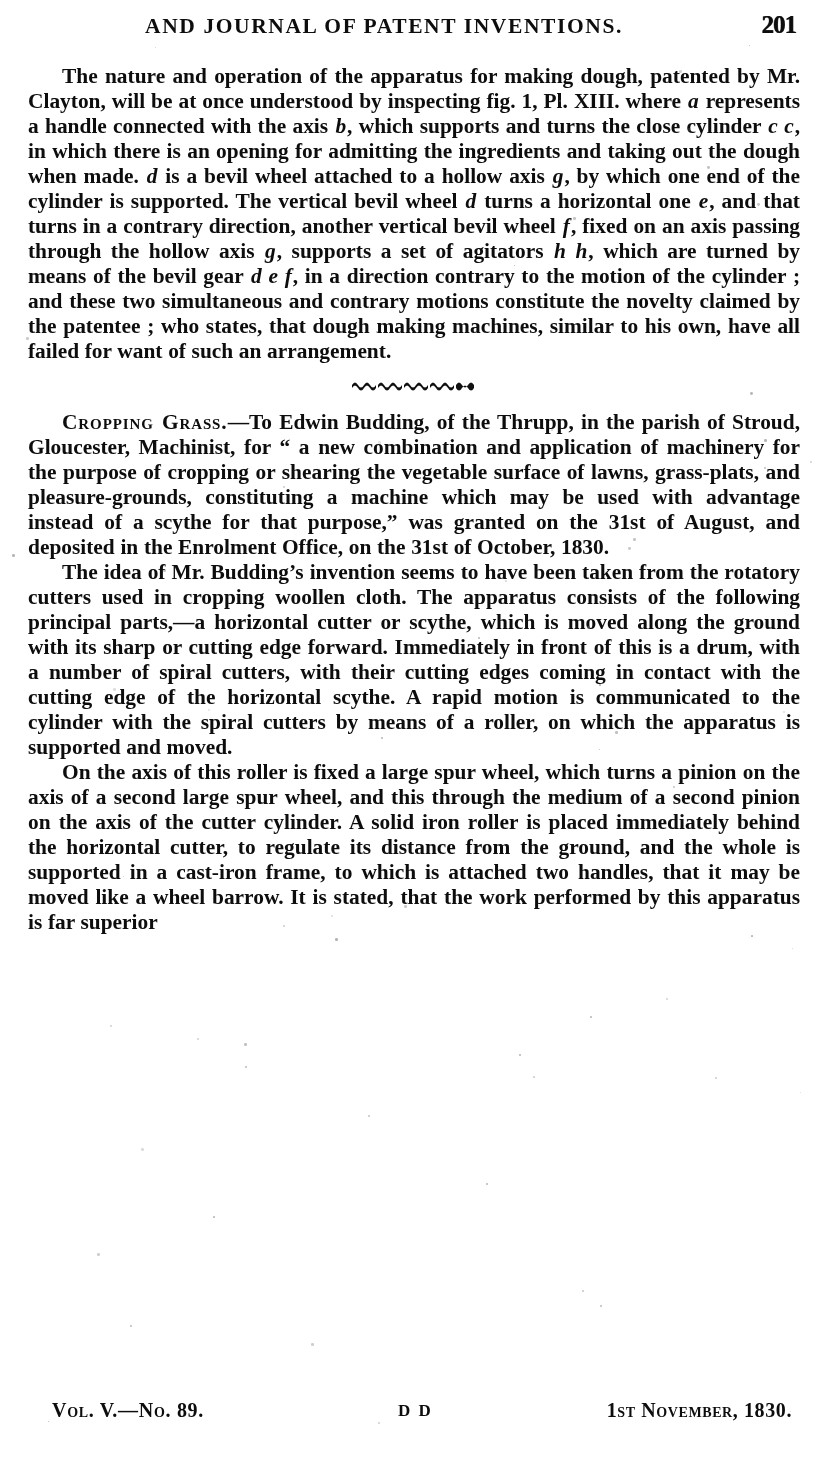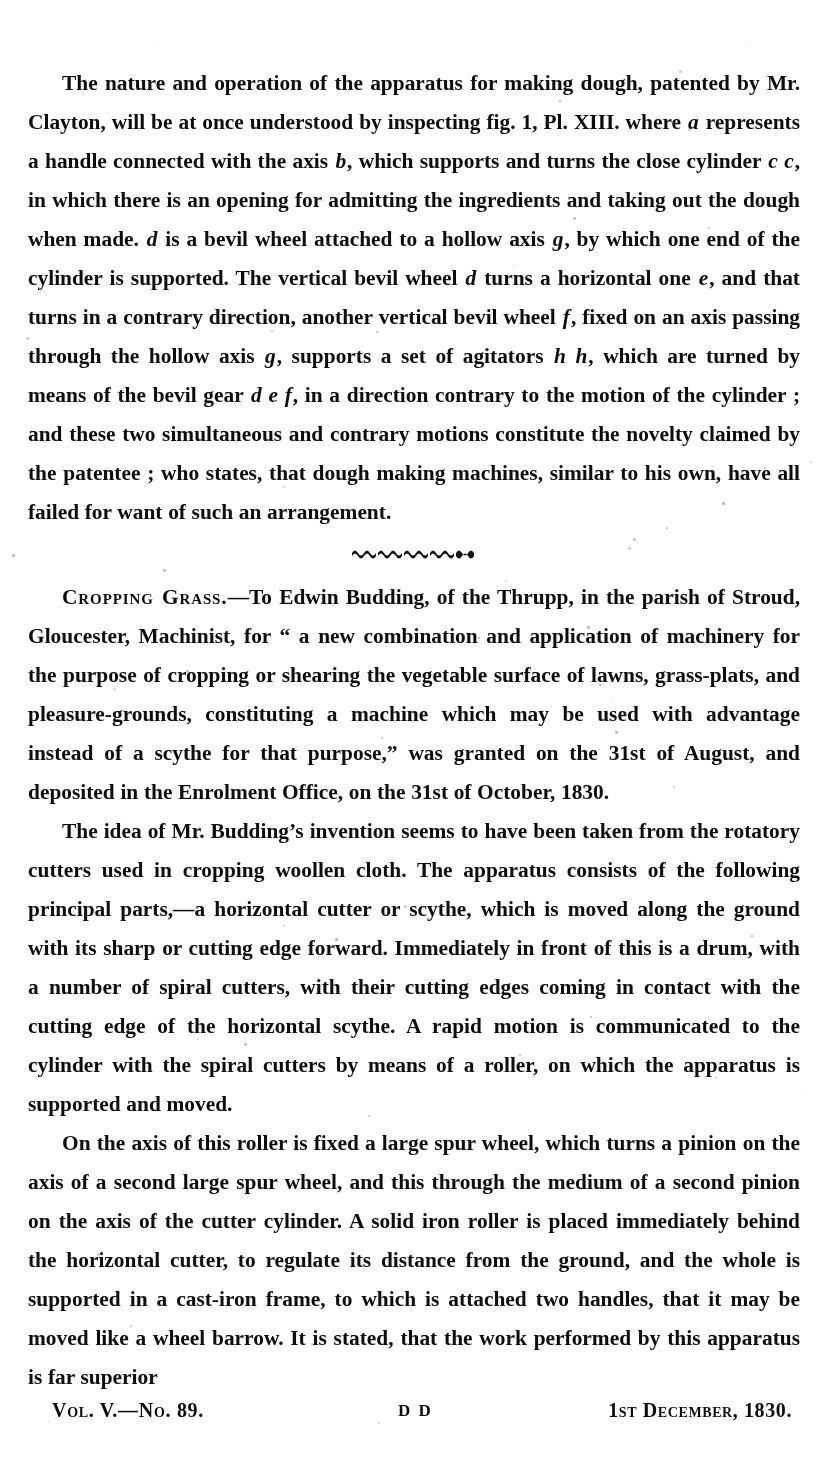--- a/index.html
+++ b/index.html
@@ -59,21 +59,21 @@
   .body-col {
     position: absolute;
     top: 64px;
     left: 28px;
     width: 772px;
   }
 
   p.para {
     margin: 0;
     font-size: 21.4px;
-    line-height: 39px;
+    line-height: 25px;
     text-align: justify;
     text-justify: inter-word;
     word-spacing: 0.3px;
     text-indent: 34px;
     font-weight: 600;
   }
 
   p.para i, p.para em {
     font-style: italic;
     font-weight: 600;
@@ -142,20 +142,24 @@
     border-radius: 50%;
     opacity: 0.5;
     pointer-events: none;
   }
 </style>
 </head>
 <body>
 
 <div class="page">
 
+  <div class="running-head">
+    <div class="head-title">And Journal of Patent Inventions.</div>
+    <div class="head-folio">201</div>
+  </div>
 
   <div class="body-col">
 
     <p class="para" id="para-1"><span>The nature and operation of the apparatus for making dough, patented by Mr. Clayton, will be at once understood by inspecting fig. 1, Pl. XIII. where </span><i>a</i><span> represents a handle connected with the axis </span><i>b</i><span>, which supports and turns the close cylinder </span><i>c c</i><span>, in which there is an opening for admitting the ingredients and taking out the dough when made. </span><i>d</i><span> is a bevil wheel attached to a hollow axis </span><i>g</i><span>, by which one end of the cylinder is supported. The vertical bevil wheel </span><i>d</i><span> turns a horizontal one </span><i>e</i><span>, and that turns in a contrary direction, another vertical bevil wheel </span><i>f</i><span>, fixed on an axis passing through the hollow axis </span><i>g</i><span>, supports a set of agitators </span><i>h h</i><span>, which are turned by means of the bevil gear </span><i>d e f</i><span>, in a direction contrary to the motion of the cylinder ; and these two simultaneous and contrary motions constitute the novelty claimed by the patentee ; who states, that dough making machines, similar to his own, have all failed for want of such an arrangement.</span></p>
 
     <div class="ornament-wrap">
       <svg class="ornament" viewBox="0 0 126 13">
         <g fill="#111">
           <path d="M1 7 q3-5 6 0 q3 5 6 0 q3-5 6 0 q3 5 6 0 l0 3 q-3 5 -6 0 q-3-5 -6 0 q-3 5 -6 0 q-3-5 -6 0 z"></path>
           <path d="M27 7 q3-5 6 0 q3 5 6 0 q3-5 6 0 q3 5 6 0 l0 3 q-3 5 -6 0 q-3-5 -6 0 q-3 5 -6 0 q-3-5 -6 0 z"></path>
@@ -168,21 +172,21 @@
 
     <p class="para" id="para-2"><span class="smallcaps">Cropping Grass.</span><span>—To Edwin Budding, of the Thrupp, in the parish of Stroud, Gloucester, Machinist, for “ a new combination and application of machinery for the purpose of cropping or shearing the vegetable surface of lawns, grass-plats, and pleasure-grounds, constituting a machine which may be used with advantage instead of a scythe for that purpose,” was granted on the 31st of August, and deposited in the Enrolment Office, on the 31st of October, 1830.</span></p>
     <p class="para" id="para-3"><span>The idea of Mr. Budding’s invention seems to have been taken from the rotatory cutters used in cropping woollen cloth. The apparatus consists of the following principal parts,—a horizontal cutter or scythe, which is moved along the ground with its sharp or cutting edge forward. Immediately in front of this is a drum, with a number of spiral cutters, with their cutting edges coming in contact with the cutting edge of the horizontal scythe. A rapid motion is communicated to the cylinder with the spiral cutters by means of a roller, on which the apparatus is supported and moved.</span></p>
     <p class="para" id="para-4"><span>On the axis of this roller is fixed a large spur wheel, which turns a pinion on the axis of a second large spur wheel, and this through the medium of a second pinion on the axis of the cutter cylinder. A solid iron roller is placed immediately behind the horizontal cutter, to regulate its distance from the ground, and the whole is supported in a cast-iron frame, to which is attached two handles, that it may be moved like a wheel barrow. It is stated, that the work performed by this apparatus is far superior</span></p>
 
   </div>
 
   <div class="footer">
     <span class="footer-left">Vol. V.—No. 89.</span>
     <span class="footer-sig">D D</span>
-    <span class="footer-right">1st December, 1830.</span>
+    <span class="footer-right">1st November, 1830.</span>
   </div>
 
 <span class="speckle" style="width: 2.2px; height: 2.2px; left: 533px; top: 1076px; opacity: 0.39;"></span>
     <span class="speckle" style="width: 1.8px; height: 1.8px; left: 783px; top: 711px; opacity: 0.24;"></span>
     <span class="speckle" style="width: 2.6px; height: 2.6px; left: 764px; top: 439px; opacity: 0.5;"></span>
     <span class="speckle" style="width: 1.1px; height: 1.1px; left: 652px; top: 1406px; opacity: 0.34;"></span>
     <span class="speckle" style="width: 1.5px; height: 1.5px; left: 381px; top: 737px; opacity: 0.45;"></span>
     <span class="speckle" style="width: 2.8px; height: 2.8px; left: 750px; top: 392px; opacity: 0.5;"></span>
     <span class="speckle" style="width: 1.6px; height: 1.6px; left: 197px; top: 1038px; opacity: 0.29;"></span>
     <span class="speckle" style="width: 2.6px; height: 2.6px; left: 97px; top: 1253px; opacity: 0.34;"></span>

